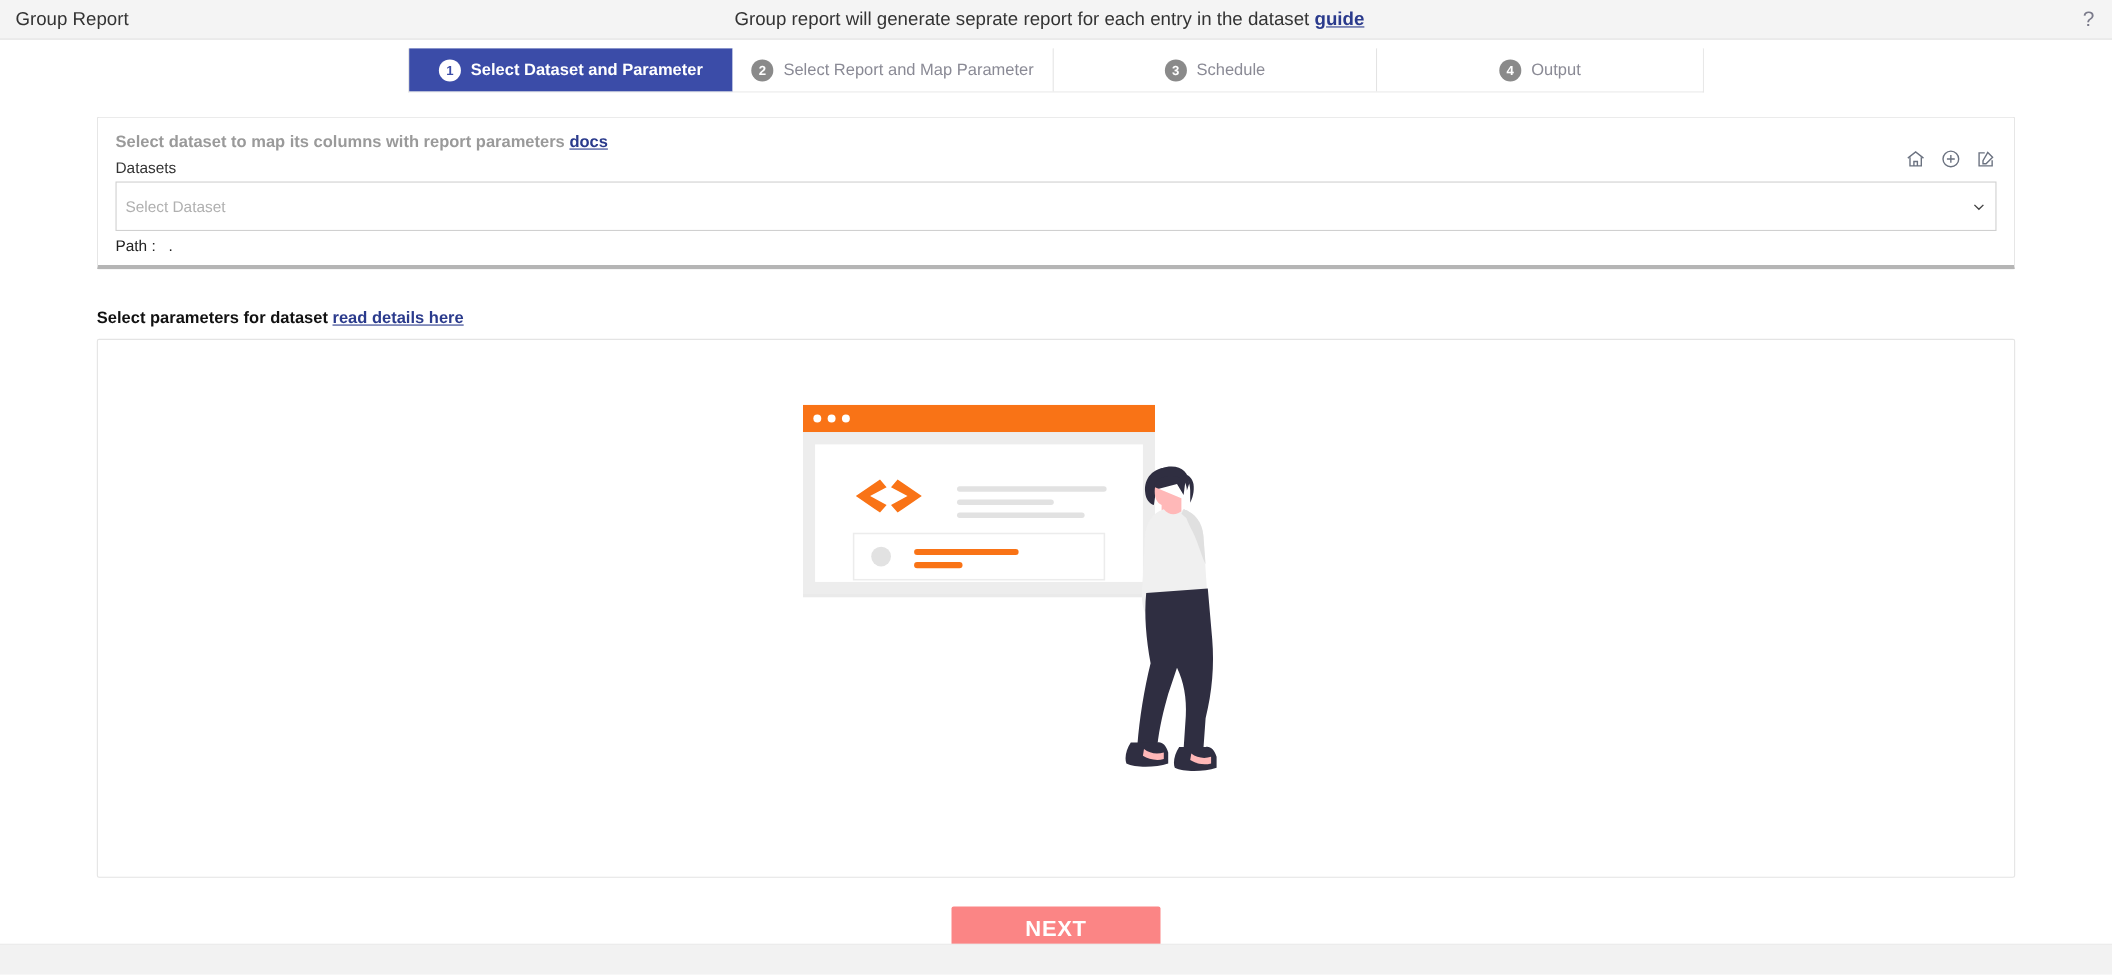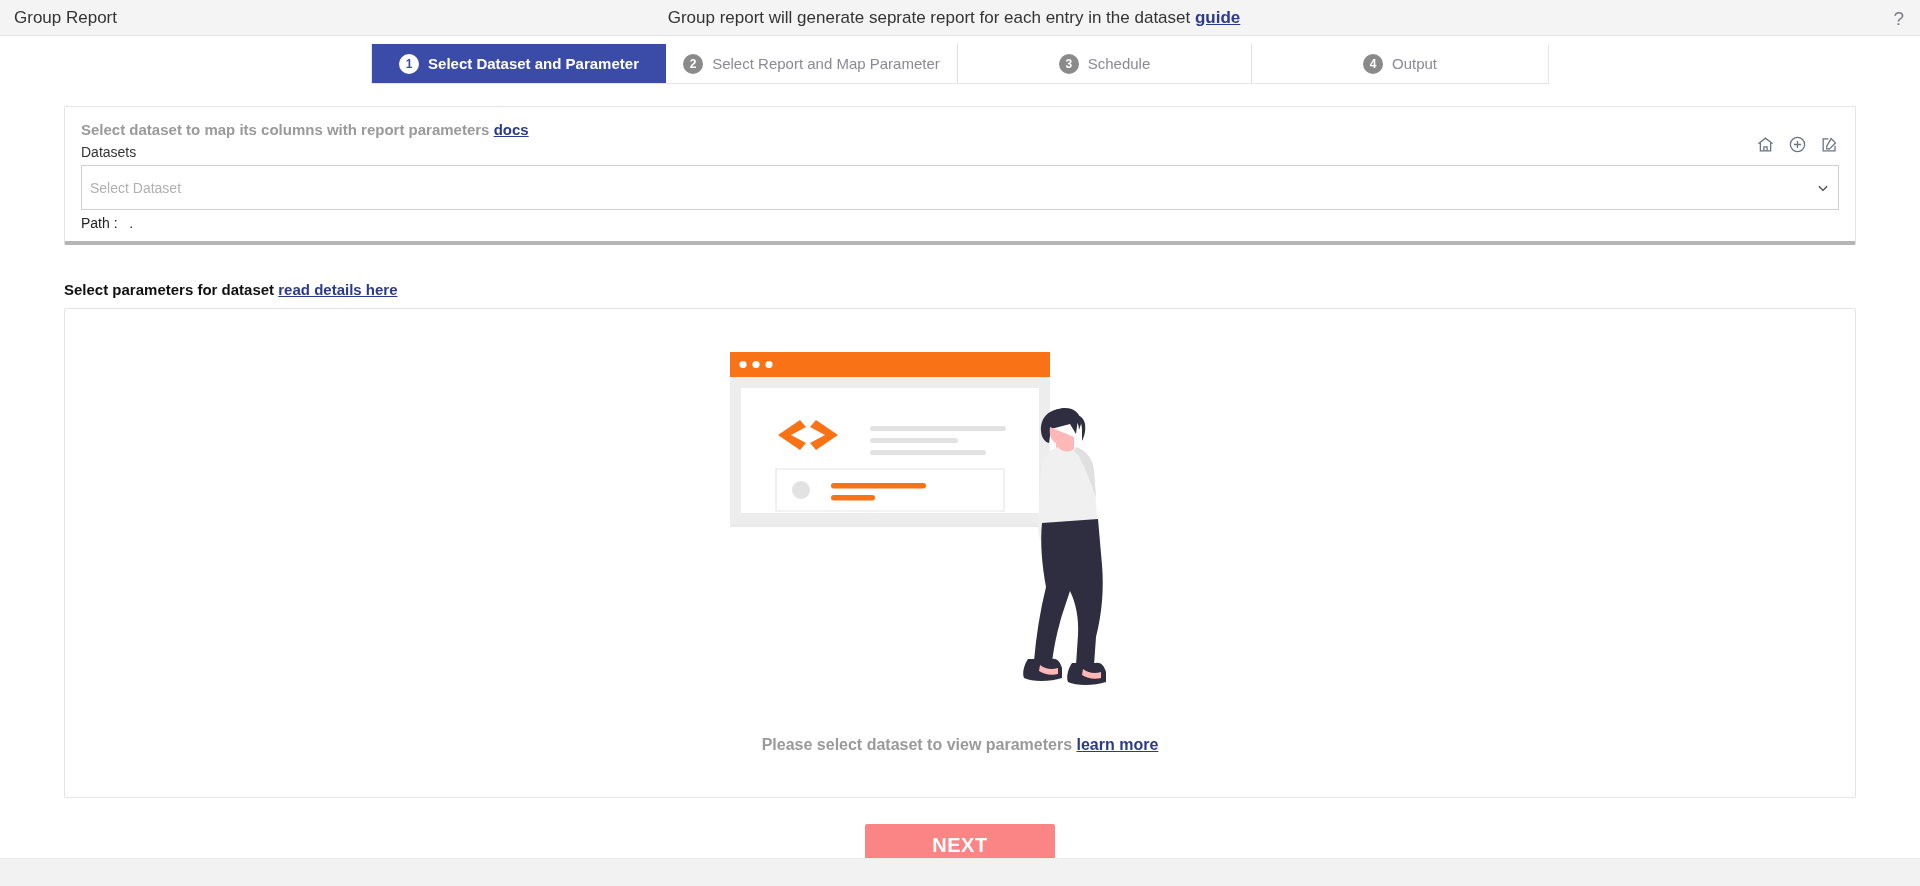--- a/index.html
+++ b/index.html
@@ -97,21 +97,21 @@
     justify-content: center;
     flex: 0 0 auto;
   }
   .step.active .step-num { background: #fff; color: #3b4ca8; }
   .step-1 { width: 294px; }
   .step-2 { width: 292px; }
   .step-3 { width: 294px; }
   .step-4 { width: 296px; }
 
   
-  .content { padding: 0 64px; }
+  .content { padding: 0 88px; }
   .dataset-panel {
     margin-top: 22px;
     border: 1px solid #e4e4e4;
     border-bottom: 4px solid #b5b5b5;
     background: #fff;
     padding: 14px 16px 10px 16px;
     position: relative;
     border-radius: 2px;
   }
   .panel-heading {
@@ -371,24 +371,20 @@
 
           <path d="M22 126 L78 122 L82 168 C84 192 82 216 76 240 L74 268 L56 268 L58 238 C59 222 56 206 50 194 L42 218 C38 232 34 248 32 266 L14 264 C16 240 20 214 26 190 C22 168 20 146 22 126 Z" fill="#2f2e41"></path>
 
           <path d="M8 262 C4 268 2 276 4 281 C12 285 30 285 42 281 L42 271 C40 264 36 261 32 262 Z" fill="#2f2e41"></path>
           <path d="M52 266 C48 272 46 280 48 285 C56 289 74 289 86 285 L86 275 C84 268 80 265 76 266 Z" fill="#2f2e41"></path>
           <path d="M20 268 C25 272 32 273 38 271 L38 277 C31 279 24 277 19 274 Z" fill="#ffb8b8"></path>
           <path d="M63 272 C68 276 75 277 81 275 L81 281 C74 283 67 281 62 278 Z" fill="#ffb8b8"></path>
         </g>
       </svg>
     </div>
-    <div class="empty-msg">
-      <span>Please select dataset to view parameters</span>
-      <a href="#">learn more</a>
-    </div>
   </div>
 
   <div class="next-wrap">
     <button class="next-btn">NEXT</button>
   </div>
 </div>
 
 <div class="footer-strip"></div>
 
 </body></html>

